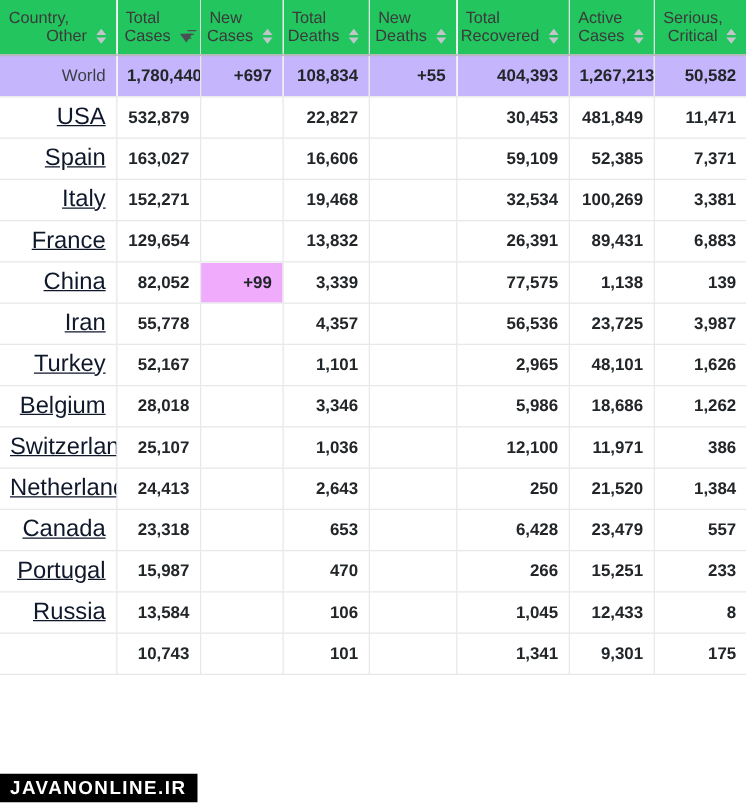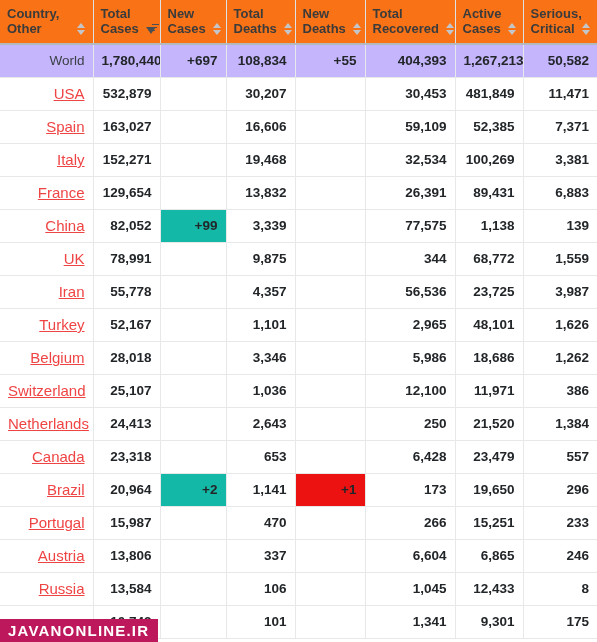--- a/index.html
+++ b/index.html
@@ -31,43 +31,43 @@
   col.c-totdeaths { width: 69px;  }
   col.c-newdeaths { width: 70px;  }
   col.c-totrec    { width: 90px;  }
   col.c-active    { width: 68px;  }
   col.c-serious   { width: 74px;  }
 
   
   #stats-table thead th {
     vertical-align: bottom;
     text-align: left;
-    font-weight: bold;
+    font-weight: normal;
     font-size: 13px;
     color: #3b3b3b;
     padding: 6px 7px 7px 7px;
     height: 38px;
     box-sizing: border-box;
     border-right: 1px solid #dfe2e5;
     border-bottom: 2px solid #b4b9be;
-    background: #f97316;
+    background: #22c55e;
     line-height: 15px;
     white-space: nowrap;
     position: relative;
   }
   #stats-table thead th:last-child { border-right: none; }
 
   .th-inner {
     display: block;
   }
   .th-line1 { display: block; }
   .th-line2 {
     display: flex;
     align-items: center;
-    justify-content: space-between;
+    justify-content: flex-end;
     gap: 4px;
   }
   .th-word { display: inline-block; }
 
   
   .sort-ico {
     display: inline-block;
     width: 9px;
     height: 12px;
     position: relative;
@@ -126,57 +126,57 @@
     white-space: nowrap;
     overflow: hidden;
   }
   #stats-table tbody td:last-child { border-right: none; }
 
   td.country-cell {
     text-align: left;
     font-weight: normal;
   }
   .country-link {
-    color: #ef4444;
+    color: #0f172a;
     text-decoration: underline;
-    font-size: 15px;
+    font-size: 19px;
     font-weight: normal;
     cursor: pointer;
   }
 
   
   tr.row-world td {
     background: #c4b5fd;
     font-weight: normal;
     color: #3a3f44;
     border-right: 1px solid #cfd3d6;
     border-bottom: 1px solid #cfd3d6;
     font-size: 13.5px;
   }
   tr.row-world td.country-cell .country-plain {
     color: #3a3f44;
     font-weight: normal;
   }
 
   
   td.hl-yellow {
-    background: #14b8a6;
+    background: #f0abfc;
     color: #2b2b2b;
   }
   td.hl-red {
     background: #ed1212;
     color: #ffffff;
   }
 
   
   #watermark {
     position: absolute;
     left: 0;
     bottom: 0;
-    background: #be185d;
+    background: #000000;
     color: #ffffff;
     font-family: "Liberation Sans", sans-serif;
     font-weight: bold;
     font-size: 15px;
     letter-spacing: 1.2px;
     padding: 4px 9px 4px 8px;
     line-height: 15px;
     z-index: 20;
     user-select: none;
   }
@@ -307,21 +307,21 @@
         <td>108,834</td>
         <td>+55</td>
         <td>404,393</td>
         <td>1,267,213</td>
         <td>50,582</td>
       </tr>
       <tr class="row-data">
         <td class="country-cell"><span class="country-link">USA</span></td>
         <td>532,879</td>
         <td></td>
-        <td>30,207</td>
+        <td>22,827</td>
         <td></td>
         <td>30,453</td>
         <td>481,849</td>
         <td>11,471</td>
       </tr>
       <tr class="row-data">
         <td class="country-cell"><span class="country-link">Spain</span></td>
         <td>163,027</td>
         <td></td>
         <td>16,606</td>
@@ -354,30 +354,20 @@
         <td class="country-cell"><span class="country-link">China</span></td>
         <td>82,052</td>
         <td class="hl-yellow">+99</td>
         <td>3,339</td>
         <td></td>
         <td>77,575</td>
         <td>1,138</td>
         <td>139</td>
       </tr>
       <tr class="row-data">
-        <td class="country-cell"><span class="country-link">UK</span></td>
-        <td>78,991</td>
-        <td></td>
-        <td>9,875</td>
-        <td></td>
-        <td>344</td>
-        <td>68,772</td>
-        <td>1,559</td>
-      </tr>
-      <tr class="row-data">
         <td class="country-cell"><span class="country-link">Iran</span></td>
         <td>55,778</td>
         <td></td>
         <td>4,357</td>
         <td></td>
         <td>56,536</td>
         <td>23,725</td>
         <td>3,987</td>
       </tr>
       <tr class="row-data">
@@ -424,50 +414,30 @@
         <td class="country-cell"><span class="country-link">Canada</span></td>
         <td>23,318</td>
         <td></td>
         <td>653</td>
         <td></td>
         <td>6,428</td>
         <td>23,479</td>
         <td>557</td>
       </tr>
       <tr class="row-data">
-        <td class="country-cell"><span class="country-link">Brazil</span></td>
-        <td>20,964</td>
-        <td class="hl-yellow">+2</td>
-        <td>1,141</td>
-        <td class="hl-red">+1</td>
-        <td>173</td>
-        <td>19,650</td>
-        <td>296</td>
-      </tr>
-      <tr class="row-data">
         <td class="country-cell"><span class="country-link">Portugal</span></td>
         <td>15,987</td>
         <td></td>
         <td>470</td>
         <td></td>
         <td>266</td>
         <td>15,251</td>
         <td>233</td>
       </tr>
       <tr class="row-data">
-        <td class="country-cell"><span class="country-link">Austria</span></td>
-        <td>13,806</td>
-        <td></td>
-        <td>337</td>
-        <td></td>
-        <td>6,604</td>
-        <td>6,865</td>
-        <td>246</td>
-      </tr>
-      <tr class="row-data">
         <td class="country-cell"><span class="country-link">Russia</span></td>
         <td>13,584</td>
         <td></td>
         <td>106</td>
         <td></td>
         <td>1,045</td>
         <td>12,433</td>
         <td>8</td>
       </tr>
       <tr class="row-data">

